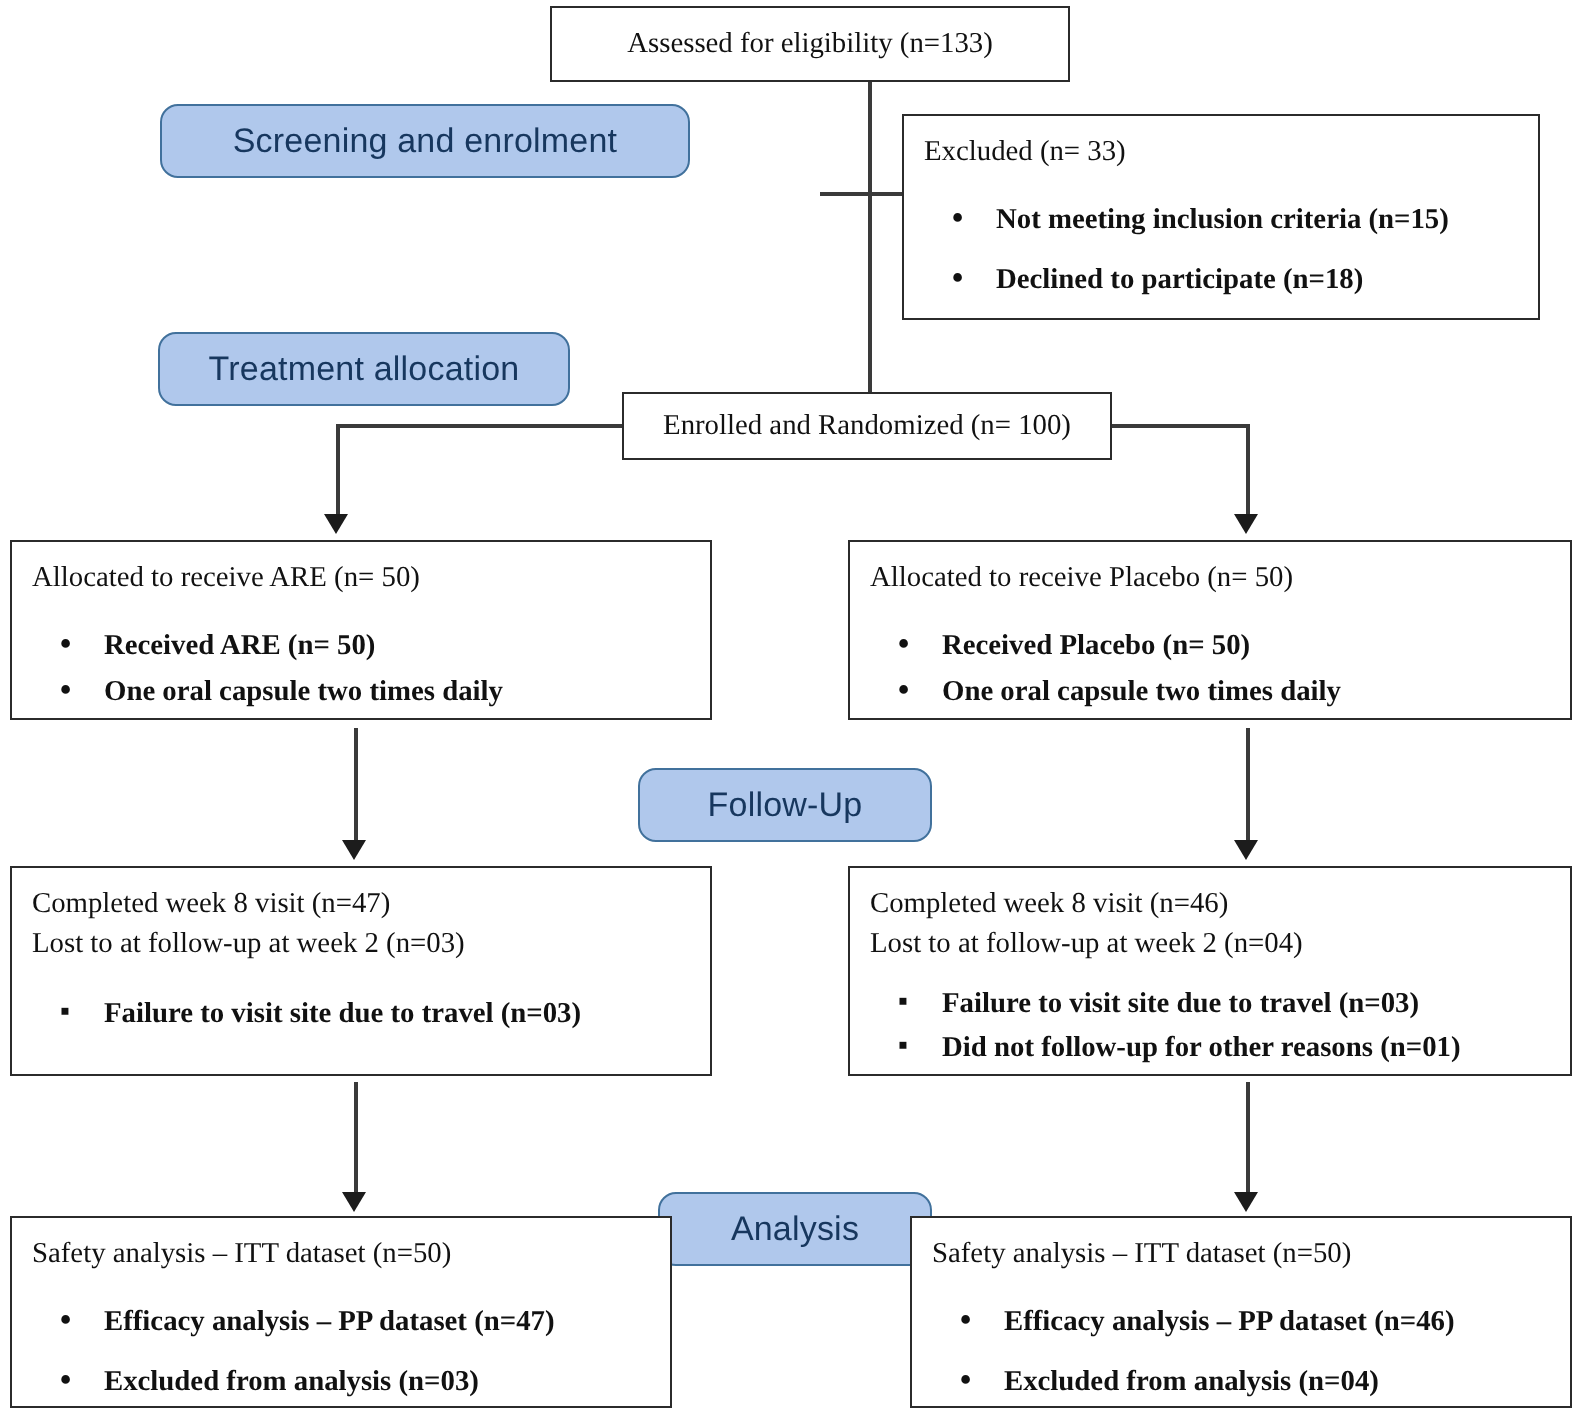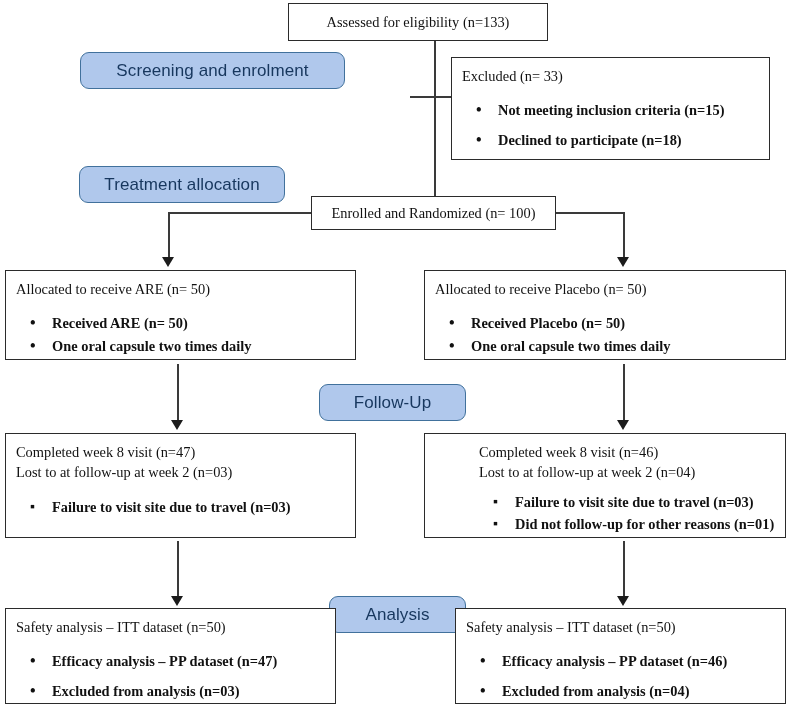--- a/index.html
+++ b/index.html
@@ -93,21 +93,21 @@
 
   <div class="vline" style="left:623px;top:364px;height:60px;"></div>
   <div class="arrow-d" style="left:617px;top:420px;"></div>
 
   <div class="vline" style="left:177px;top:541px;height:58px;"></div>
   <div class="arrow-d" style="left:171px;top:596px;"></div>
 
   <div class="vline" style="left:623px;top:541px;height:58px;"></div>
   <div class="arrow-d" style="left:617px;top:596px;"></div>
 
-  <div class="box center" style="left:288px;top:3px;width:260px;height:38px;">
+  <div class="box center" style="left:275px;top:3px;width:260px;height:38px;">
     <span class="hd">Assessed for eligibility (n=133)</span>
   </div>
 
   <div class="pill" style="left:80px;top:52px;width:265px;height:37px;">
     <span>Screening and enrolment</span>
   </div>
 
   <div class="box" style="left:451px;top:57px;width:319px;height:103px;">
     <div class="pad">
       <span class="hd">Excluded (n= 33)</span>
@@ -153,21 +153,21 @@
   <div class="box" style="left:5px;top:433px;width:351px;height:105px;">
     <div class="pad">
       <span class="hd">Completed week 8 visit (n=47)</span>
       <span class="hd">Lost to at follow-up at week 2 (n=03)</span>
       <ul class="bl sq wide">
         <li>Failure to visit site due to travel (n=03)</li>
       </ul>
     </div>
   </div>
 
-  <div class="box" style="left:424px;top:433px;width:362px;height:105px;padding-left:44px;">
+  <div class="box" style="left:424px;top:433px;width:362px;height:105px;">
     <div class="pad">
       <span class="hd">Completed week 8 visit (n=46)</span>
       <span class="hd">Lost to at follow-up at week 2 (n=04)</span>
       <ul class="bl sq" style="margin-top:9px;">
         <li>Failure to visit site due to travel (n=03)</li>
         <li>Did not follow-up for other reasons (n=01)</li>
       </ul>
     </div>
   </div>
 

